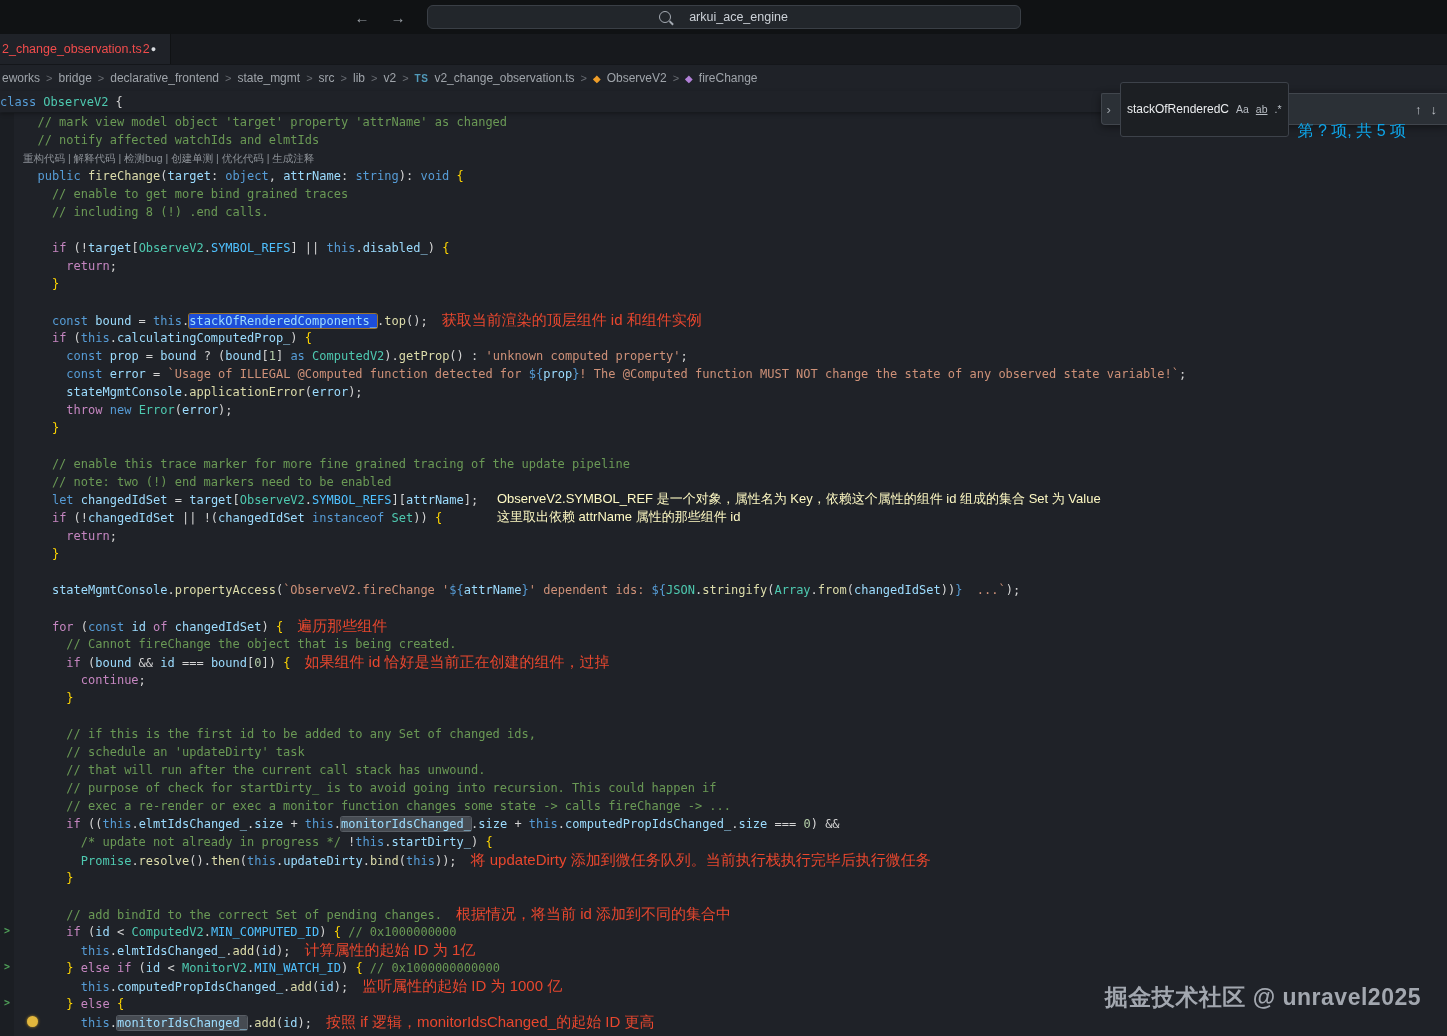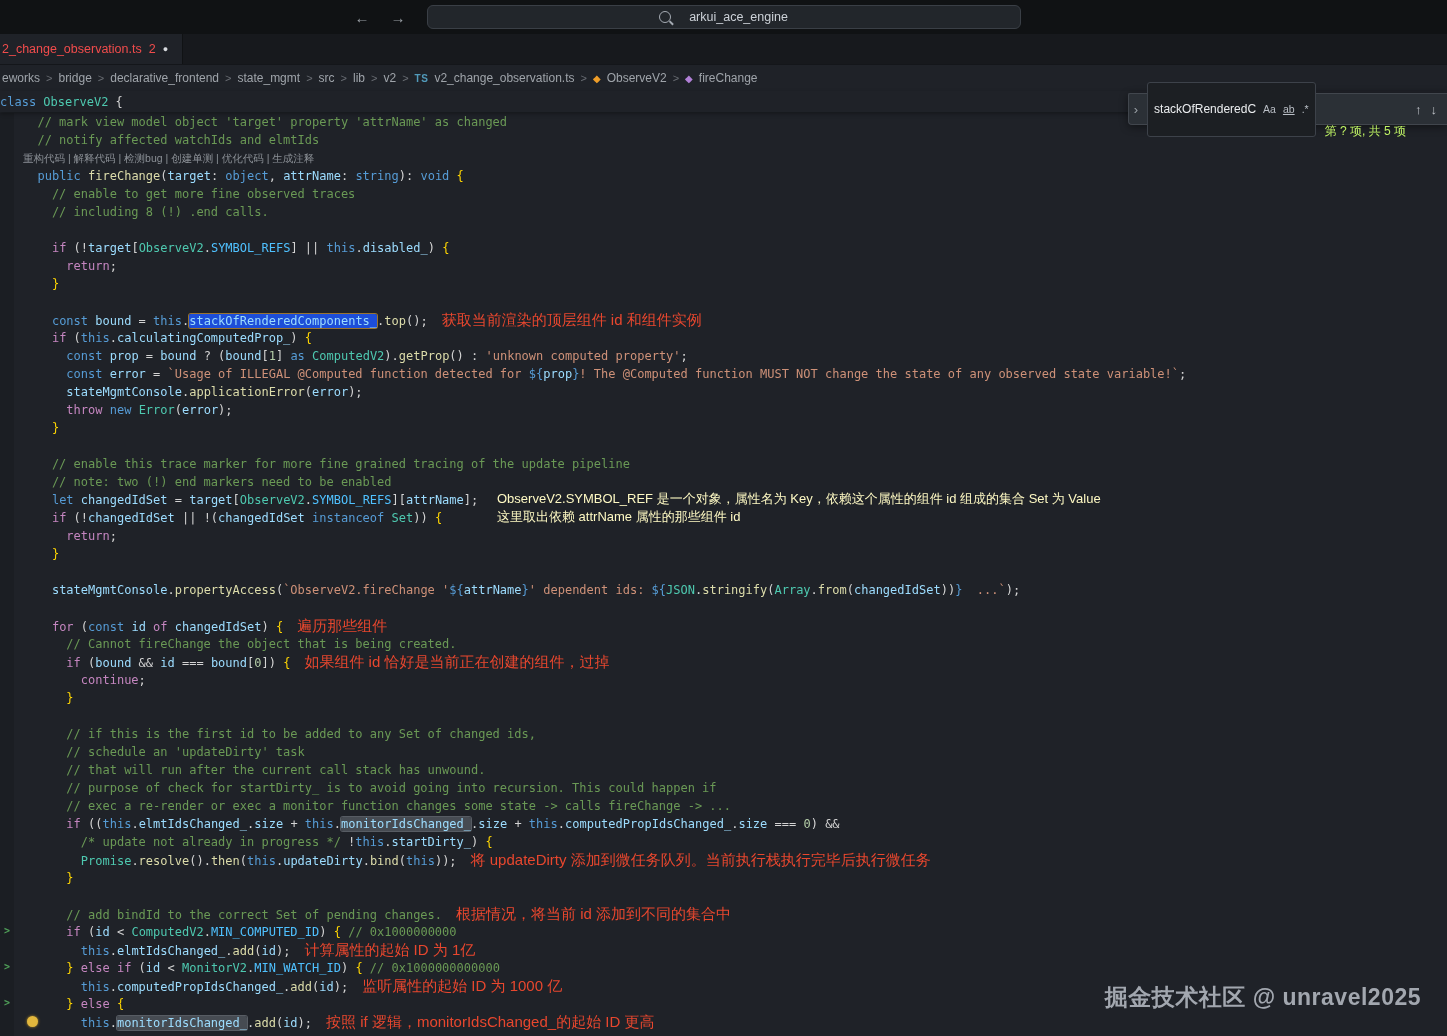--- a/index.html
+++ b/index.html
@@ -15,21 +15,21 @@
   .nav-btn{cursor:default;width:20px;text-align:center;}
   .searchbox{
     margin:10px auto;width:592px;height:22px;background:#22262b;border:1px solid #3a3f46;border-radius:6px;
     display:flex;align-items:center;justify-content:center;gap:18px;color:#ccd1d7;font-size:12.5px;
   }
   .mag{width:10px;height:10px;border:1.5px solid #a5abb3;border-radius:50%;position:relative;display:inline-block;}
   .mag::after{content:"";position:absolute;width:5px;height:1.5px;background:#a5abb3;transform:rotate(45deg);right:-4px;bottom:-1px;}
   
   .tabbar{height:30px;background:#17191d;display:flex;align-items:stretch;border-bottom:1px solid #14161a;}
   .tab{
-    background:#1f2228;display:flex;align-items:center;gap:7px;padding:0 14px 0 2px;
+    background:#1f2228;display:flex;align-items:center;gap:1px;padding:0 14px 0 2px;
     font-size:12.5px;color:#f14c4c;border-right:1px solid #101214;max-width:210px;overflow:hidden;white-space:nowrap;
   }
   .tab .badge{color:#f14c4c;}
   .tab .dot{color:#d8dbdf;font-size:9px;}
   
   .breadcrumb{height:26px;background:#1f2228;display:flex;align-items:center;gap:6px;padding-left:2px;color:#9fa4aa;font-size:12px;white-space:nowrap;}
   .bc-sep{color:#6a6e74;font-size:11px;}
   .bc-item{cursor:default;}
   .ts-icon{color:#519aba;font-weight:bold;font-size:10px;letter-spacing:.5px;}
   .sym-class{color:#ee9d28;font-size:10px;}
@@ -62,21 +62,21 @@
     position:absolute;top:2px;right:0;height:30px;z-index:5;
     background:#2b3036;border:1px solid #41464d;border-right:none;border-top-left-radius:2px;border-bottom-left-radius:4px;
     display:flex;align-items:center;gap:9px;padding:0 10px 0 5px;
     box-shadow:0 2px 8px rgba(0,0,0,.45);
   }
   .find-chevron{color:#9aa0a6;font-size:13px;}
   .find-input{display:flex;align-items:center;gap:7px;background:#1c1f23;border:1px solid #3d424a;border-radius:3px;height:21px;padding:16px 6px;}
   .find-text{color:#ebedef;font-size:12px;white-space:nowrap;}
   .find-toggle{color:#b9bec5;font-size:10.5px;cursor:default;}
   .find-toggle.ww{text-decoration:underline;}
-  .find-count{color:#bef264;font-size:12px;white-space:nowrap;margin-top:44px;}
+  .find-count{color:#0ea5e9;font-size:16px;white-space:nowrap;margin-top:44px;}
   .find-nav{color:#c0c4c9;font-size:13px;cursor:default;}
   
   .watermark{position:absolute;right:26px;bottom:24px;color:#a2a7af;font-size:23px;font-weight:600;letter-spacing:.5px;z-index:3;}
 </style>
 </head>
 <body>
 
 <div class="app">
 
   <div class="titlebar">
@@ -145,21 +145,21 @@
     <div class="code">
       <div class="gutter-strip"></div>
       <span class="gmark" style="top:813px">&gt;</span>
       <span class="gmark" style="top:849px">&gt;</span>
       <span class="gmark" style="top:885px">&gt;</span>
       <span class="lightbulb" style="top:903px"></span>
     <div class="cl"><span class="cm">  // mark view model object 'target' property 'attrName' as changed</span></div>
         <div class="cl"><span class="cm">  // notify affected watchIds and elmtIds</span></div>
         <div class="cl"><span class="lens">重构代码 | 解释代码 | 检测bug | 创建单测 | 优化代码 | 生成注释</span></div>
         <div class="cl"><span class="df">  </span><span class="kw">public </span><span class="fn">fireChange</span><span class="df">(</span><span class="vr">target</span><span class="df">: </span><span class="kw">object</span><span class="df">, </span><span class="vr">attrName</span><span class="df">: </span><span class="kw">string</span><span class="df">): </span><span class="kw">void </span><span class="br">{</span></div>
-        <div class="cl"><span class="cm">    // enable to get more fine observed traces</span></div>
+        <div class="cl"><span class="cm">    // enable to get more bind grained traces</span></div>
         <div class="cl"><span class="cm">    // including 8 (!) .end calls.</span></div>
         <div class="cl"></div>
         <div class="cl"><span class="df">    </span><span class="ct">if</span><span class="df"> (!</span><span class="vr">target</span><span class="df">[</span><span class="ty">ObserveV2</span><span class="df">.</span><span class="cn">SYMBOL_REFS</span><span class="df">]</span><span class="df"> || </span><span class="kw">this</span><span class="df">.</span><span class="vr">disabled_</span><span class="df">) </span><span class="br">{</span></div>
         <div class="cl"><span class="df">      </span><span class="ct">return</span><span class="df">;</span></div>
         <div class="cl"><span class="df">    </span><span class="br">}</span></div>
         <div class="cl"></div>
         <div class="cl"><span class="df">    </span><span class="kw">const </span><span class="vr">bound</span><span class="df"> = </span><span class="kw">this</span><span class="df">.</span><span class="vr hlf">stackOfRenderedComponents_</span><span class="df">.</span><span class="fn">top</span><span class="df">();</span><span class="ann">获取当前渲染的顶层组件 id 和组件实例</span></div>
         <div class="cl"><span class="df">    </span><span class="ct">if</span><span class="df"> (</span><span class="kw">this</span><span class="df">.</span><span class="vr">calculatingComputedProp_</span><span class="df">) </span><span class="br">{</span></div>
         <div class="cl"><span class="df">      </span><span class="kw">const </span><span class="vr">prop</span><span class="df"> = </span><span class="vr">bound</span><span class="df"> ? (</span><span class="vr">bound</span><span class="df">[</span><span class="nm">1</span><span class="df">] </span><span class="kw">as </span><span class="ty">ComputedV2</span><span class="df">).</span><span class="fn">getProp</span><span class="df">() : </span><span class="st">'unknown computed property'</span><span class="df">;</span></div>
         <div class="cl"><span class="df">      </span><span class="kw">const </span><span class="vr">error</span><span class="df"> = </span><span class="st">`Usage of ILLEGAL @Computed function detected for </span><span class="kw">${</span><span class="vr">prop</span><span class="kw">}</span><span class="st">! The @Computed function MUST NOT change the state of any observed state variable!`</span><span class="df">;</span></div>

